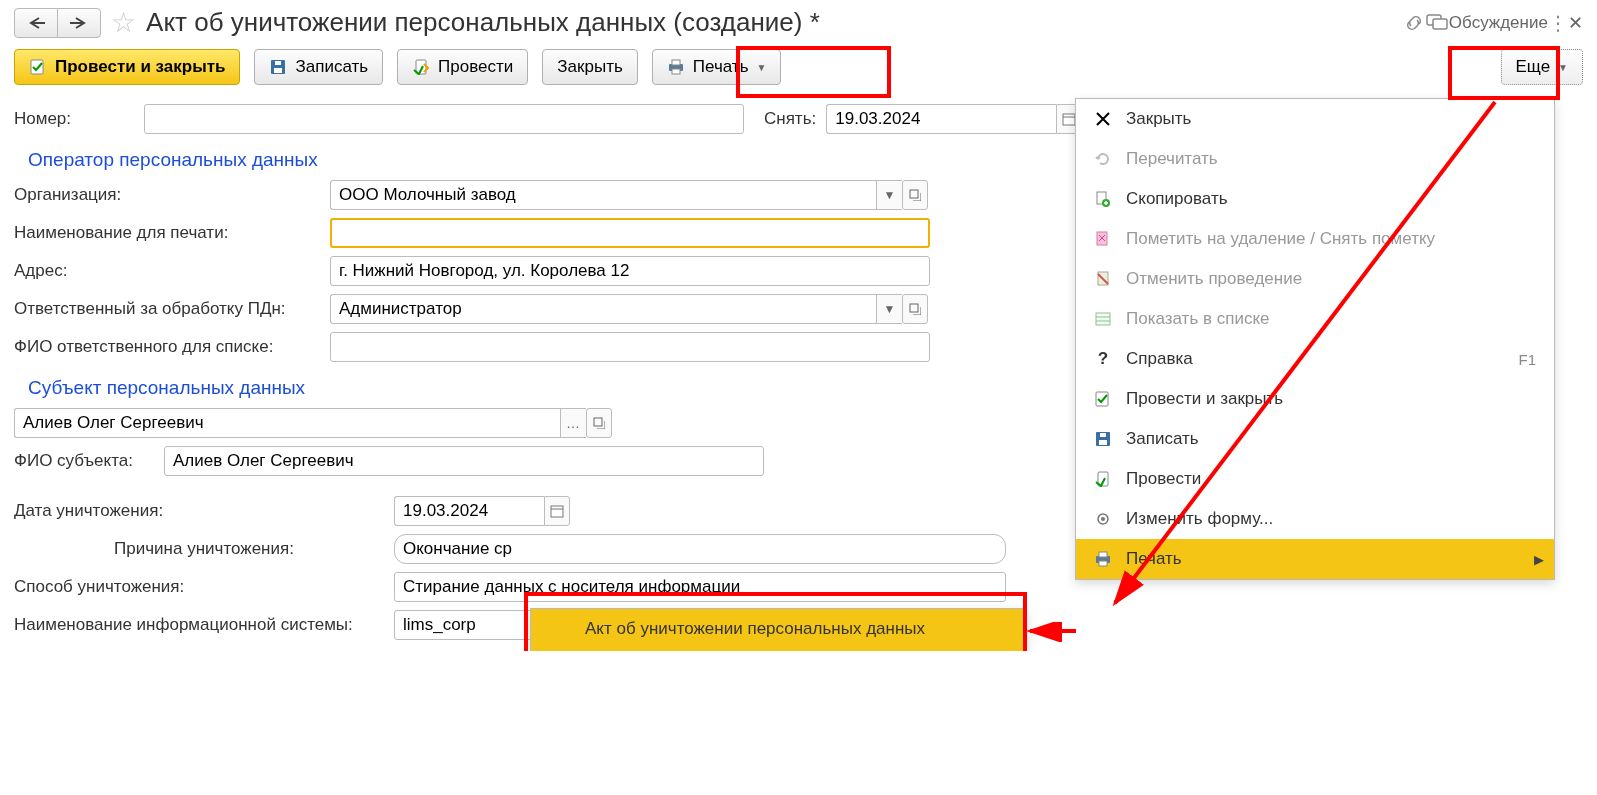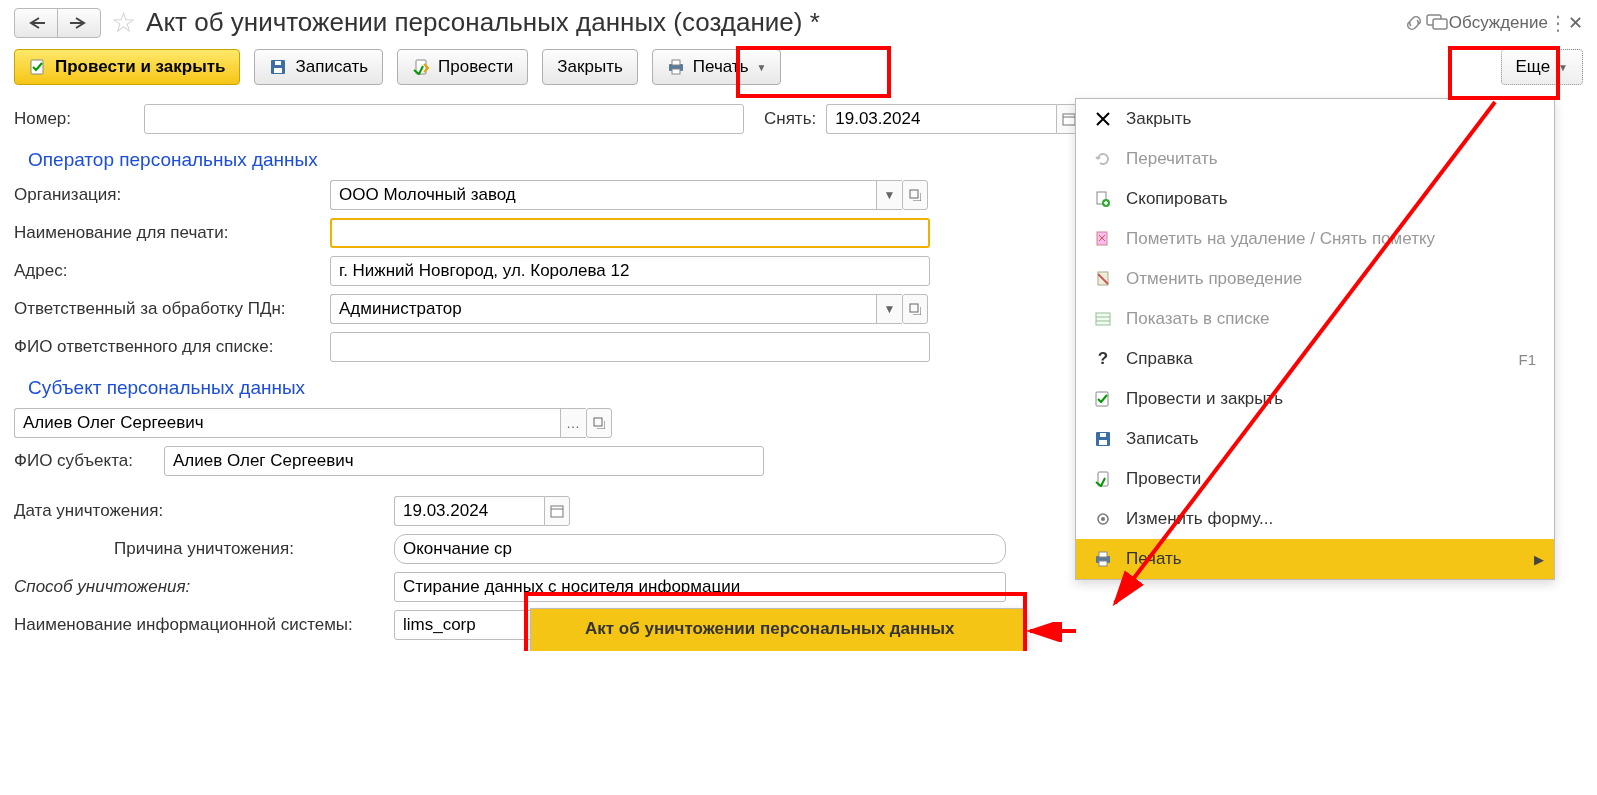--- a/index.html
+++ b/index.html
@@ -82,21 +82,21 @@
     position:relative;
   }
   .dropdown-item.disabled { color:#999; }
   .dropdown-item .kbd { margin-left:auto; color:#888; font-size:15px; }
   .dropdown-item.hov { background:#f5c516; }
   .dropdown-item .sub-arrow { position:absolute; right:10px; color:#444; font-size:13px;}
   .sub-dropdown {
     position:absolute; background:#fff; border:1px solid #bbb;
     box-shadow: 0 4px 10px rgba(0,0,0,.15);
   }
-  .sub-dropdown .dropdown-item { padding: 10px 54px 18px 54px; font-weight: bold; }
+  .sub-dropdown .dropdown-item { padding: 10px 54px 18px 54px; }
   .icon18 { width:18px; height:18px; display:flex; align-items:center; justify-content:center; }
   svg { display:block; }
   
   .arrow-overlay { position:absolute; pointer-events:none; }
 </style>
 </head>
 <body>
 
 <div class="header-row">
   <button class="nav-btn nav-btn-l">
@@ -274,21 +274,21 @@
       </span>
     </div>
   </div>
 
   <div class="form-row">
     <span class="label" style="width:380px;text-align:center;">Причина уничтожения:</span>
     <input class="inp" style="width: 612px; border-radius: 12px;" value="Окончание ср">
   </div>
 
   <div class="form-row">
-    <span class="label" style="width:380px;font-style:italic;">Способ уничтожения:</span>
+    <span class="label" style="width:380px;">Способ уничтожения:</span>
     <input class="inp" style="width: 612px;" value="Стирание данных с носителя информации">
   </div>
 
   <div class="form-row">
     <span class="label" style="width:380px;">Наименование информационной системы:</span>
     <input class="inp" style="width: 612px;" value="lims_corp">
   </div>
 </div>
 
 <div class="dropdown" style="left:1075px; top:98px; width:480px;">

